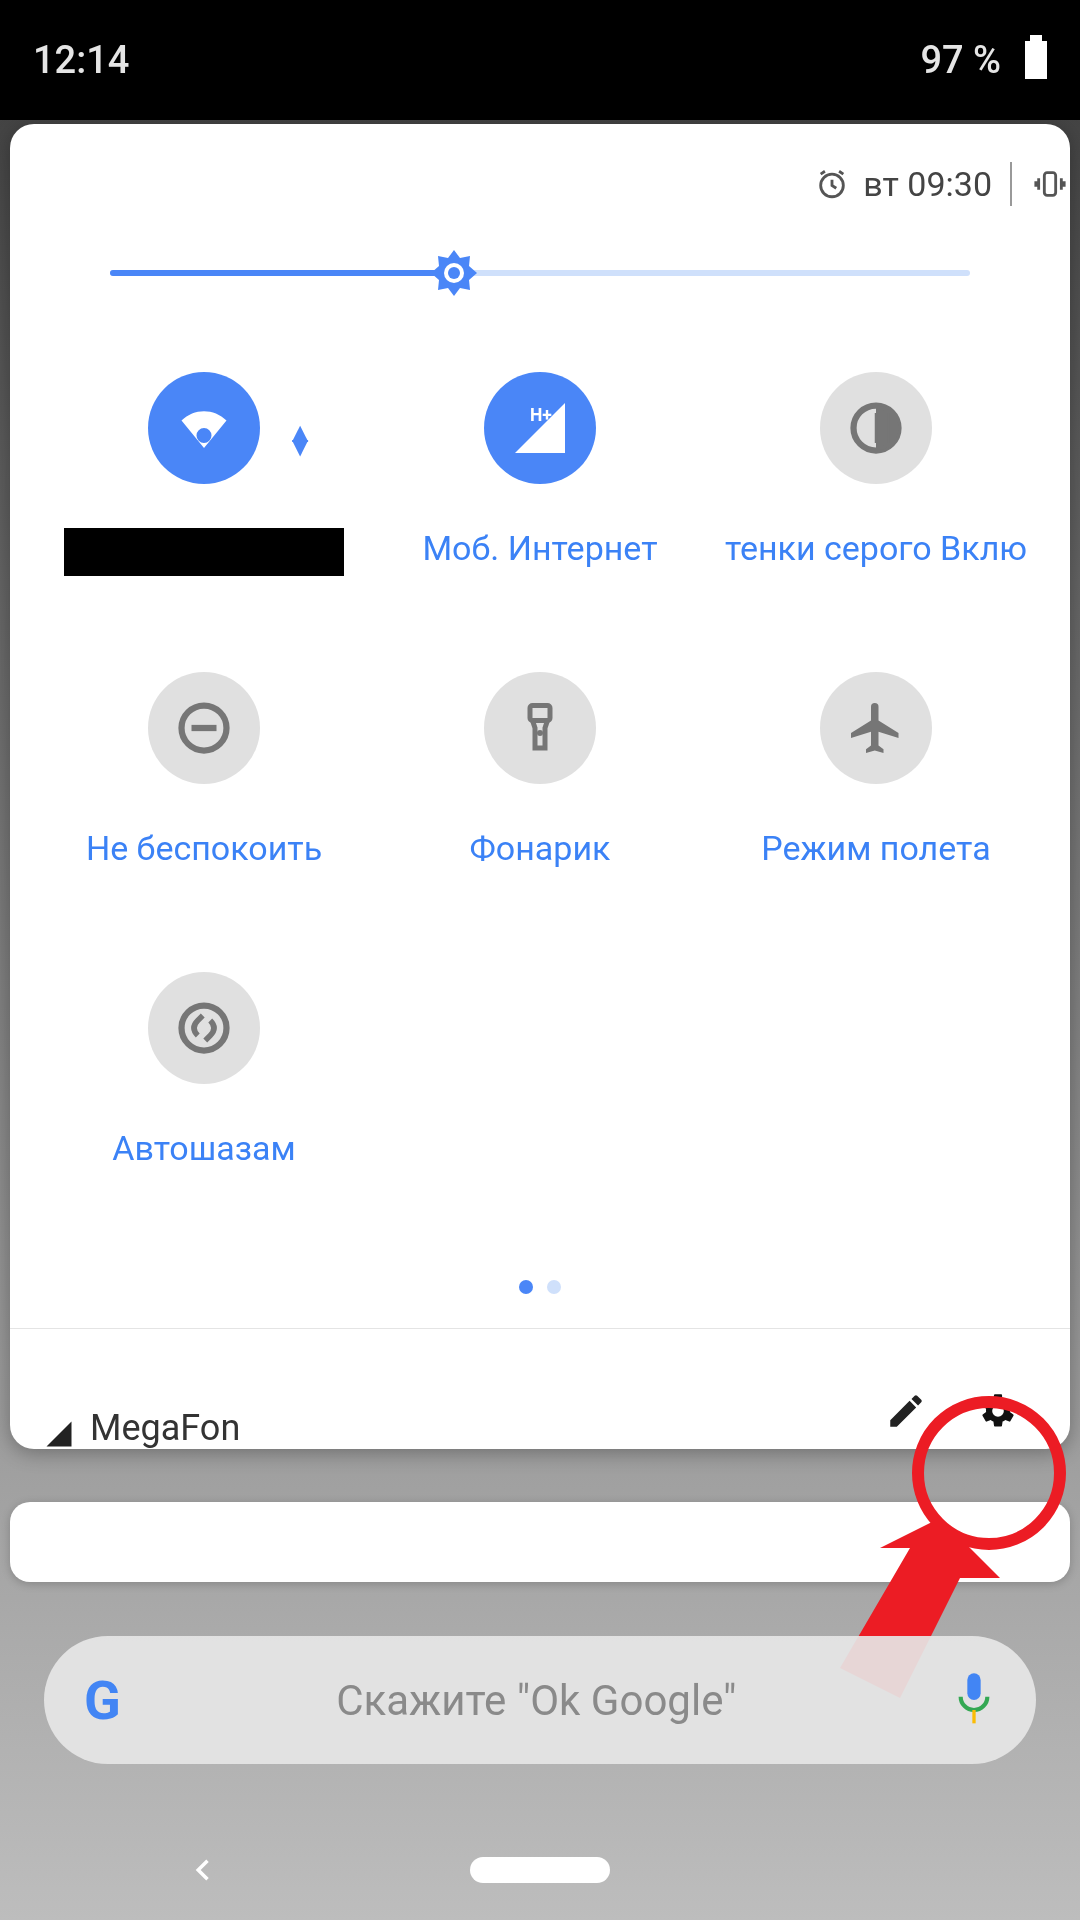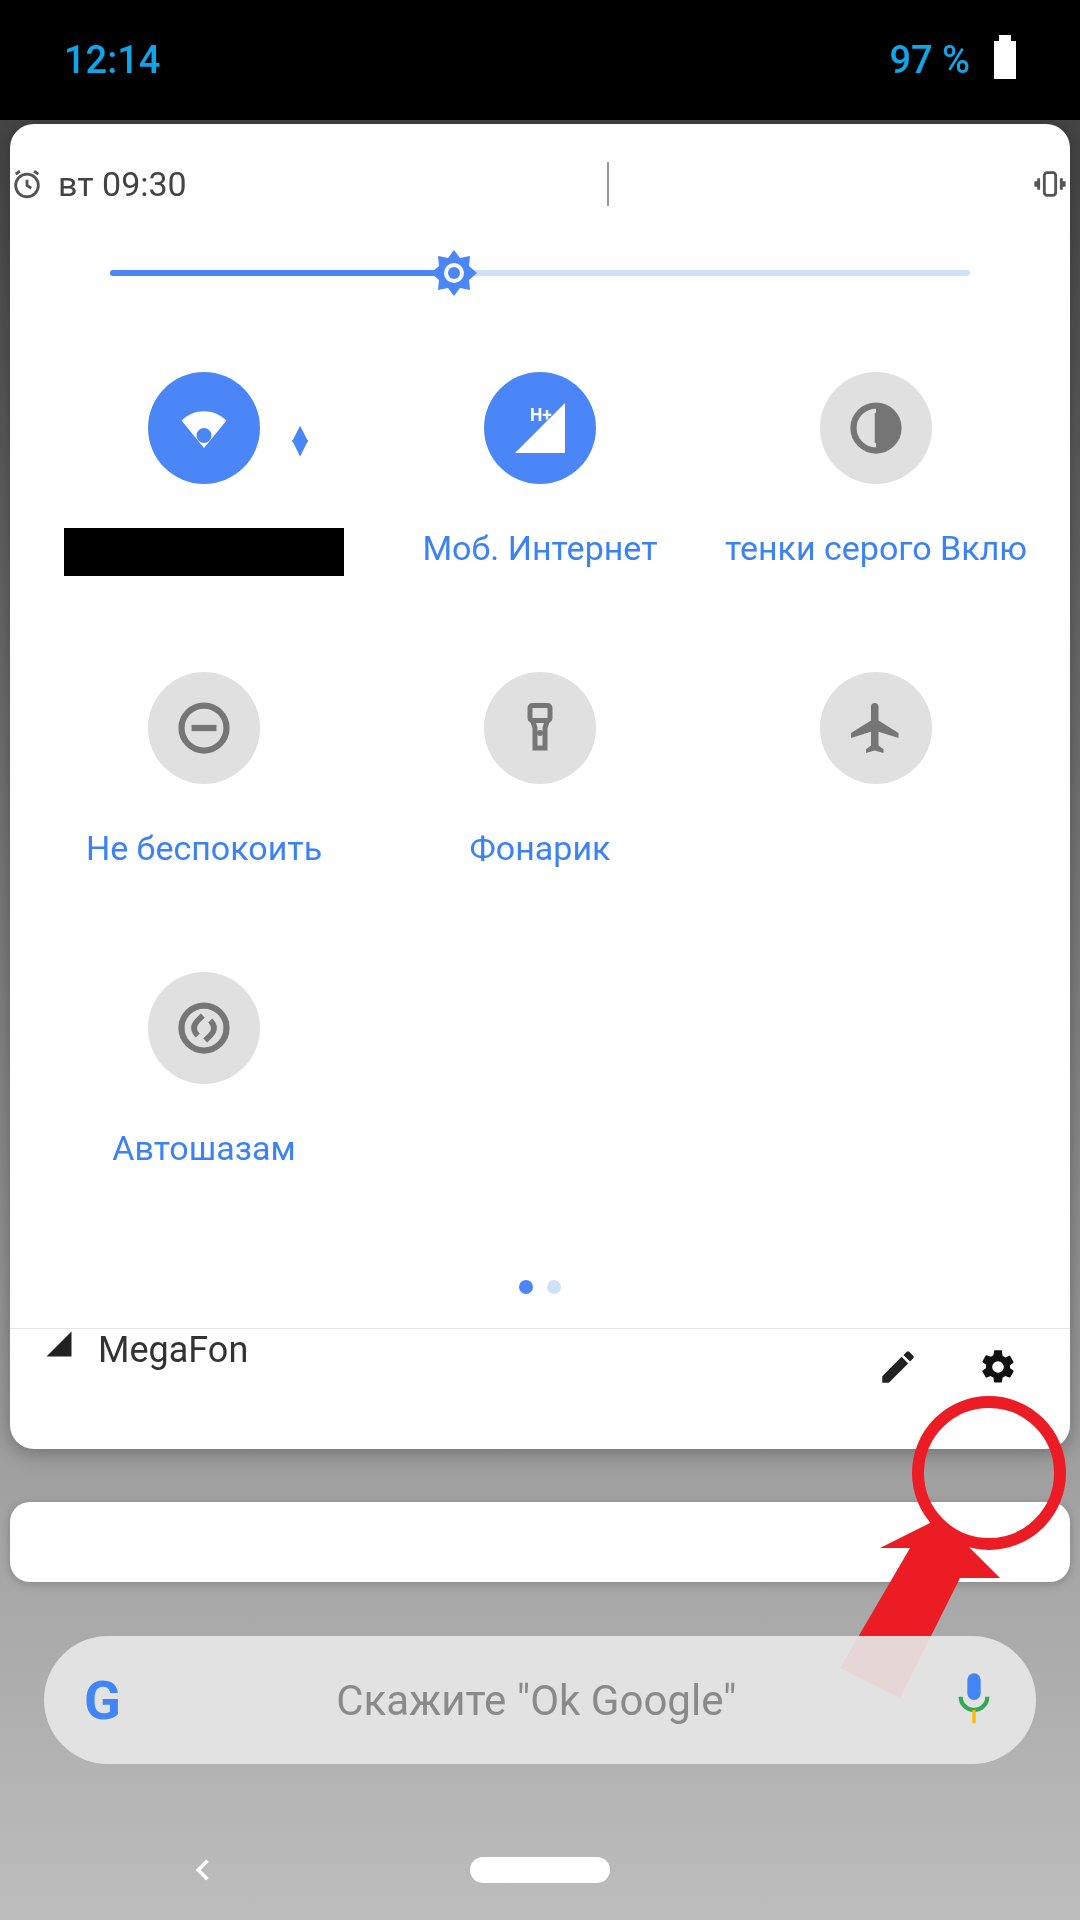--- a/index.html
+++ b/index.html
@@ -1,24 +1,24 @@
 <!DOCTYPE html>
 <html><head>
 <meta charset="utf-8">
 <style>
   html,body{margin:0;padding:0;width:1080px;height:1920px;font-family:Roboto,Arial,sans-serif;overflow:hidden;background:#000}
   .screen{position:relative;width:1080px;height:1920px;background:linear-gradient(to bottom,#3c3c3c 0%,#8b8b8b 60%,#bdbdbd 100%)}
   
-  .statusbar{position:absolute;top:0;left:0;right:0;height:120px;background:#000;display:flex;align-items:center;justify-content:space-between;padding:0 64px;box-sizing:border-box;color:#0ea5e9;font-size:38px;font-weight:500}
+  .statusbar{position:absolute;top:0;left:0;right:0;height:120px;background:#000;display:flex;align-items:center;justify-content:space-between;padding:0 33px;box-sizing:border-box;color:#e5e5e5;font-size:38px;font-weight:500}
   .sb-right{display:flex;align-items:center;gap:24px}
   .batt{width:22px;height:38px;background:#fff;position:relative}
   .batt:before{content:"";position:absolute;top:-6px;left:5px;width:12px;height:6px;background:#fff}
   
   .panel{position:absolute;left:10px;right:10px;top:124px;background:#fff;border-radius:24px;box-shadow:0 4px 20px rgba(0,0,0,.3);padding-top:30px}
-  .headerline{display:flex;align-items:center;justify-content:space-between;gap:18px;height:60px;color:#444;font-size:34px}
+  .headerline{display:flex;align-items:center;justify-content:flex-end;gap:18px;height:60px;color:#444;font-size:34px}
   .headerline .divider{width:2px;height:44px;background:#999}
   .alarm-icon,.vib-icon{display:flex;align-items:center;gap:14px}
   
   .bslider{position:relative;height:80px;margin:18px 100px 20px 100px}
   .track{position:absolute;top:38px;left:0;right:0;height:6px;background:#cfe0fb;border-radius:3px}
   .track-fill{position:absolute;top:38px;left:0;width:40%;height:6px;background:#4a86f7;border-radius:3px}
   .thumb{position:absolute;top:16px;left:40%;transform:translateX(-50%);width:50px;height:50px}
   
   .tiles{display:grid;grid-template-columns:repeat(3,1fr);padding:20px 26px 0 26px}
   .tile{display:flex;flex-direction:column;align-items:center;justify-content:flex-start;height:300px;overflow:hidden}
@@ -28,21 +28,21 @@
   .tile .label{font-size:34px;color:#3b82f6;white-space:nowrap}
   .tile .label.redacted{background:#000;color:transparent;width:280px;height:48px}
   .wifi-wrap{position:relative}
   .wifi-caret{position:absolute;right:-54px;top:50%;transform:translateY(-50%);color:#4a86f7;font-size:28px;line-height:14px;text-align:center}
   
   .dots{display:flex;justify-content:center;gap:14px;padding:28px 0 34px 0}
   .dot{width:14px;height:14px;border-radius:50%;background:#cfe0fb}
   .dot.active{background:#4a86f7}
   
   .hr{height:1px;background:#e4e4e4}
-  .footer{display:flex;align-items:flex-start;height:120px;padding:0 34px;gap:24px}
+  .footer{display:flex;align-items:flex-end;height:120px;padding:0 34px;gap:16px}
   .sig{width:30px;height:30px}
   .carrier{font-size:36px;color:#333;flex:1}
   .fbtn{width:76px;height:76px;display:flex;align-items:center;justify-content:center}
   
   .anno-circle{position:absolute;width:130px;height:130px;border:12px solid #ec1c24;border-radius:50%;top:1396px;right:14px;pointer-events:none}
   .anno-arrow{position:absolute;top:1508px;right:70px;pointer-events:none}
   
   .blank{position:absolute;left:10px;right:10px;top:1502px;height:80px;background:#fff;border-radius:20px;box-shadow:0 2px 10px rgba(0,0,0,.2)}
   
   .gbar{position:absolute;left:44px;right:44px;top:1636px;height:128px;background:rgba(230,230,230,.92);border-radius:64px;display:flex;align-items:center;padding:0 40px;box-sizing:border-box}
@@ -160,20 +160,21 @@
           <span class="label">Фонарик</span>
         </div>
         <div class="tile">
           <div class="wifi-wrap">
             <div class="circle c-off">
               <svg width="60" height="60" viewBox="0 0 24 24" style="color:#767676">
                 <path d="M21 16v-2l-8-5V3.5a1.5 1.5 0 0 0-3 0V9l-8 5v2l8-2.5V19l-2 1.5V22l3.5-1L15 22v-1.5L13 19v-5.5l8 2.5z" fill="currentColor"></path>
               </svg>
             </div>
           </div>
+          <span class="label">Режим полета</span>
         </div>
         <div class="tile">
           <div class="wifi-wrap">
             <div class="circle c-off">
               <svg width="60" height="60" viewBox="0 0 24 24" style="color:#767676">
                 <circle cx="12" cy="12" r="9" fill="none" stroke="currentColor" stroke-width="2.5"></circle>
                 <path d="M9.5 15c-2-2-2-4 0-6l2-2M14.5 9c2 2 2 4 0 6l-2 2" stroke="currentColor" stroke-width="2.2" fill="none"></path>
               </svg>
             </div>
           </div>

